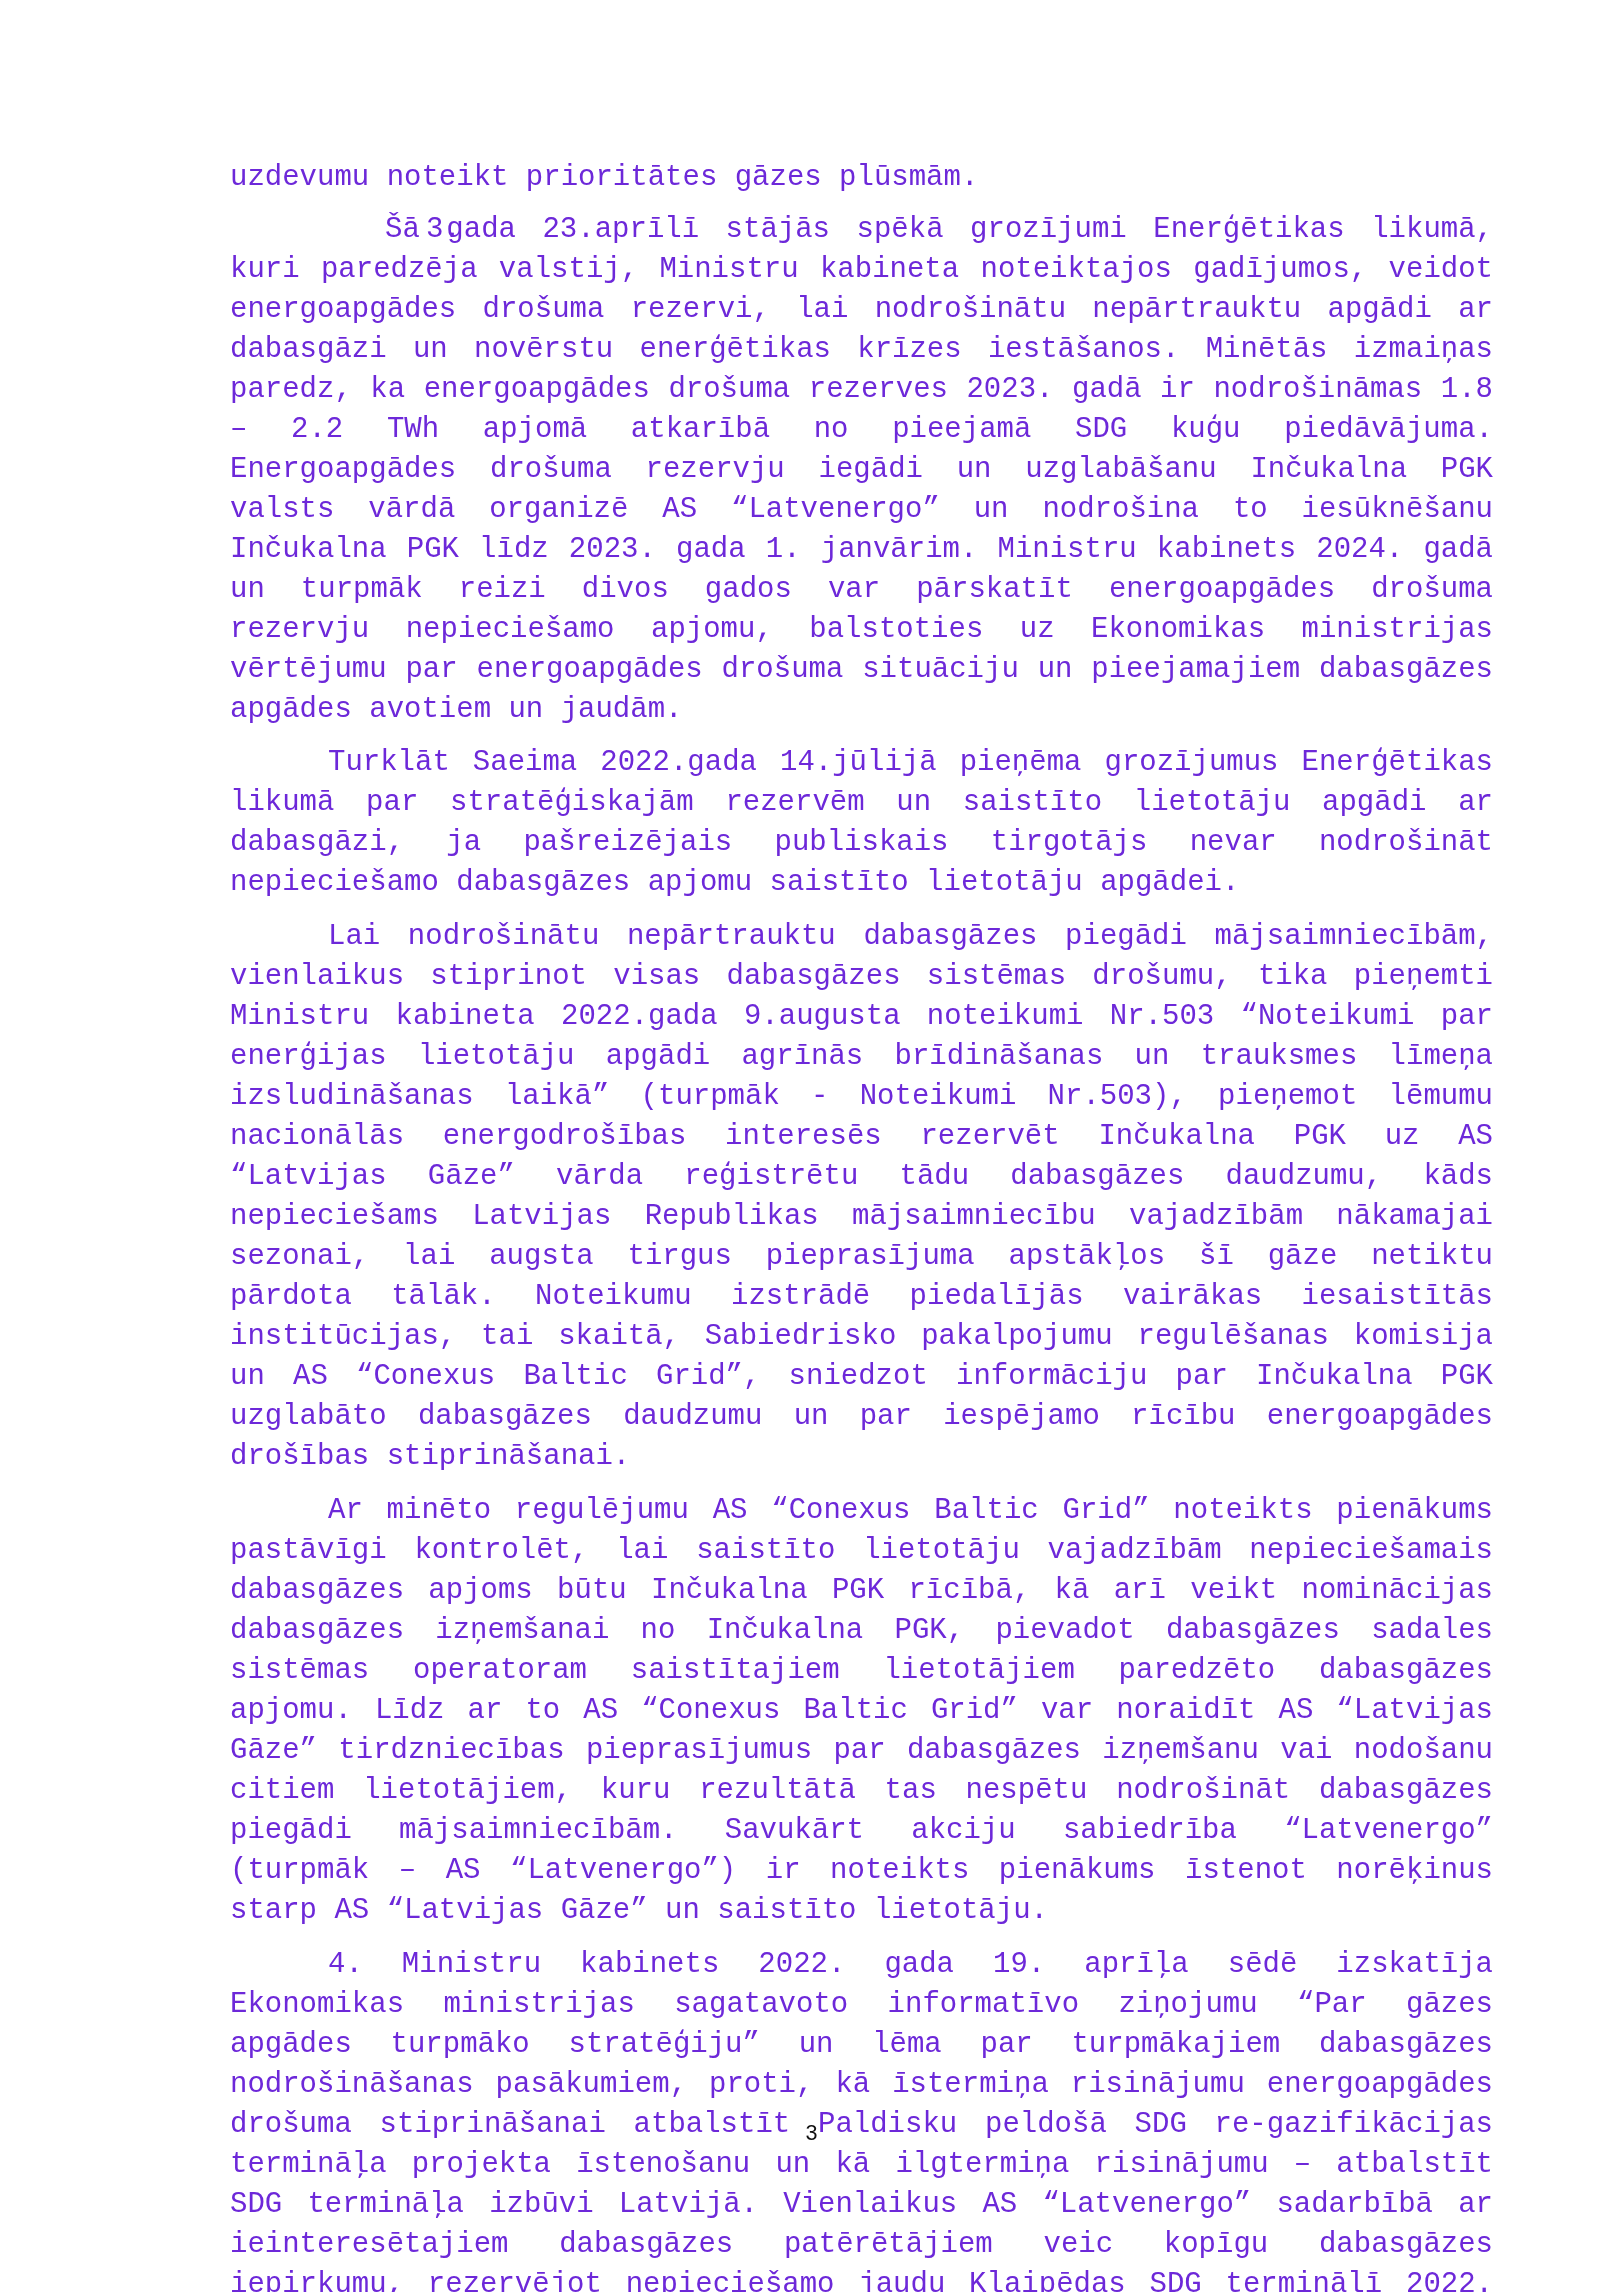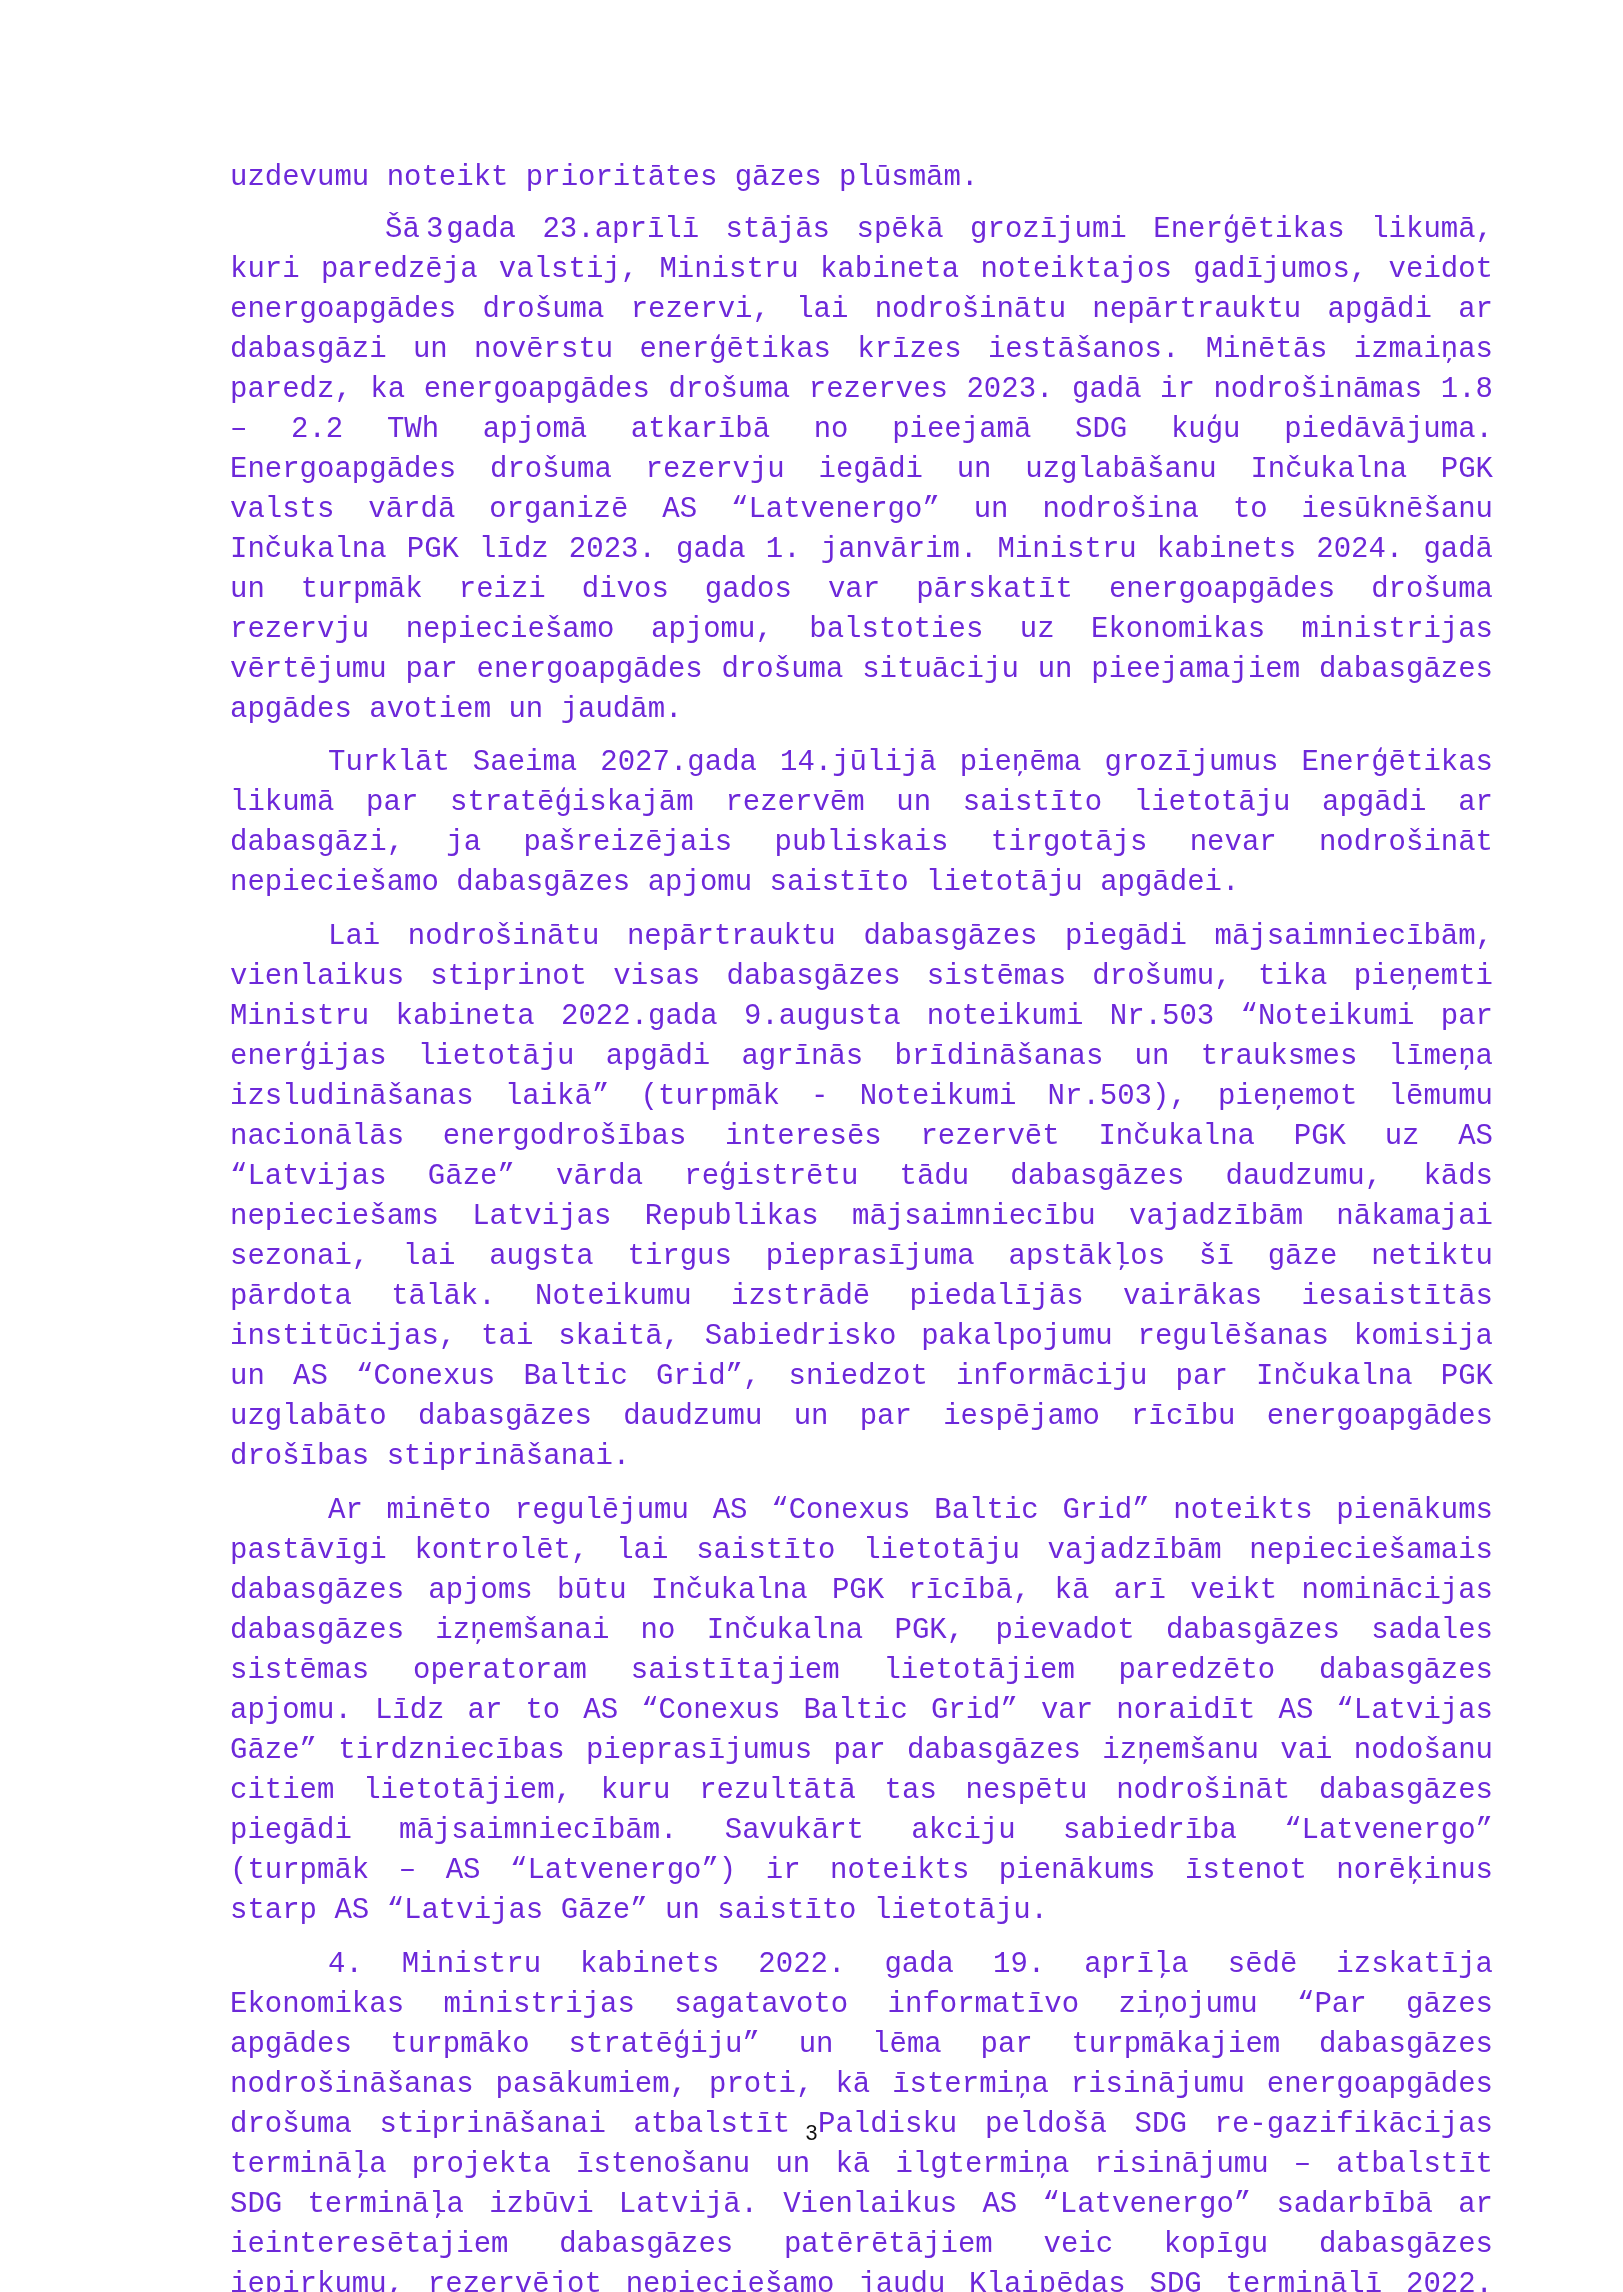--- a/index.html
+++ b/index.html
@@ -34,21 +34,21 @@
   }
 </style>
 </head>
 <body>
 
 <div class="page">
   <p class="para first-frag">uzdevumu noteikt prioritātes gāzes plūsmām.</p>
 
   <p class="para indent numbered"><span class="num">3.</span><span>Šā gada 23.aprīlī stājās spēkā grozījumi Enerģētikas likumā, kuri paredzēja valstij, Ministru kabineta noteiktajos gadījumos, veidot energoapgādes drošuma rezervi, lai nodrošinātu nepārtrauktu apgādi ar dabasgāzi un novērstu enerģētikas krīzes iestāšanos. Minētās izmaiņas paredz, ka energoapgādes drošuma rezerves 2023. gadā ir nodrošināmas 1.8 – 2.2 TWh apjomā atkarībā no pieejamā SDG kuģu piedāvājuma. Energoapgādes drošuma rezervju iegādi un uzglabāšanu Inčukalna PGK valsts vārdā organizē AS “Latvenergo” un nodrošina to iesūknēšanu Inčukalna PGK līdz 2023. gada 1. janvārim. Ministru kabinets 2024. gadā un turpmāk reizi divos gados var pārskatīt energoapgādes drošuma rezervju nepieciešamo apjomu, balstoties uz Ekonomikas ministrijas vērtējumu par energoapgādes drošuma situāciju un pieejamajiem dabasgāzes apgādes avotiem un jaudām.</span></p>
 
-  <p class="para indent">Turklāt Saeima 2027.gada 14.jūlijā pieņēma grozījumus Enerģētikas likumā par stratēģiskajām rezervēm un saistīto lietotāju apgādi ar dabasgāzi, ja pašreizējais publiskais tirgotājs nevar nodrošināt nepieciešamo dabasgāzes apjomu saistīto lietotāju apgādei.</p>
+  <p class="para indent">Turklāt Saeima 2022.gada 14.jūlijā pieņēma grozījumus Enerģētikas likumā par stratēģiskajām rezervēm un saistīto lietotāju apgādi ar dabasgāzi, ja pašreizējais publiskais tirgotājs nevar nodrošināt nepieciešamo dabasgāzes apjomu saistīto lietotāju apgādei.</p>
 
   <p class="para indent">Lai nodrošinātu nepārtrauktu dabasgāzes piegādi mājsaimniecībām, vienlaikus stiprinot visas dabasgāzes sistēmas drošumu, tika pieņemti Ministru kabineta 2022.gada 9.augusta noteikumi Nr.503 “Noteikumi par enerģijas lietotāju apgādi agrīnās brīdināšanas un trauksmes līmeņa izsludināšanas laikā” (turpmāk - Noteikumi Nr.503), pieņemot lēmumu nacionālās energodrošības interesēs rezervēt Inčukalna PGK uz AS “Latvijas Gāze” vārda reģistrētu tādu dabasgāzes daudzumu, kāds nepieciešams Latvijas Republikas mājsaimniecību vajadzībām nākamajai sezonai, lai augsta tirgus pieprasījuma apstākļos šī gāze netiktu pārdota tālāk. Noteikumu izstrādē piedalījās vairākas iesaistītās institūcijas, tai skaitā, Sabiedrisko pakalpojumu regulēšanas komisija un AS “Conexus Baltic Grid”, sniedzot informāciju par Inčukalna PGK uzglabāto dabasgāzes daudzumu un par iespējamo rīcību energoapgādes drošības stiprināšanai.</p>
 
   <p class="para indent">Ar minēto regulējumu AS “Conexus Baltic Grid” noteikts pienākums pastāvīgi kontrolēt, lai saistīto lietotāju vajadzībām nepieciešamais dabasgāzes apjoms būtu Inčukalna PGK rīcībā, kā arī veikt nominācijas dabasgāzes izņemšanai no Inčukalna PGK, pievadot dabasgāzes sadales sistēmas operatoram saistītajiem lietotājiem paredzēto dabasgāzes apjomu. Līdz ar to AS “Conexus Baltic Grid” var noraidīt AS “Latvijas Gāze” tirdzniecības pieprasījumus par dabasgāzes izņemšanu vai nodošanu citiem lietotājiem, kuru rezultātā tas nespētu nodrošināt dabasgāzes piegādi mājsaimniecībām. Savukārt akciju sabiedrība “Latvenergo” (turpmāk – AS “Latvenergo”) ir noteikts pienākums īstenot norēķinus starp AS “Latvijas Gāze” un saistīto lietotāju.</p>
 
   <p class="para indent">4. Ministru kabinets 2022. gada 19. aprīļa sēdē izskatīja Ekonomikas ministrijas sagatavoto informatīvo ziņojumu “Par gāzes apgādes turpmāko stratēģiju” un lēma par turpmākajiem dabasgāzes nodrošināšanas pasākumiem, proti, kā īstermiņa risinājumu energoapgādes drošuma stiprināšanai atbalstīt Paldisku peldošā SDG re-gazifikācijas termināļa projekta īstenošanu un kā ilgtermiņa risinājumu – atbalstīt SDG termināļa izbūvi Latvijā. Vienlaikus AS “Latvenergo” sadarbībā ar ieinteresētajiem dabasgāzes patērētājiem veic kopīgu dabasgāzes iepirkumu, rezervējot nepieciešamo jaudu Klaipēdas SDG terminālī 2022. gada 4. ceturksnim, un Ekonomikas ministrija organizē starptautisku SDG termināļa izveides projektu tirgus izpēti, lai rastu optimālāko risinājumu Latvijas dabasgāzes apgādes drošības nodrošināšanai izmaksu efektīvā veidā.</p>
 </div>
 
 <div class="page-number">3</div>
 

